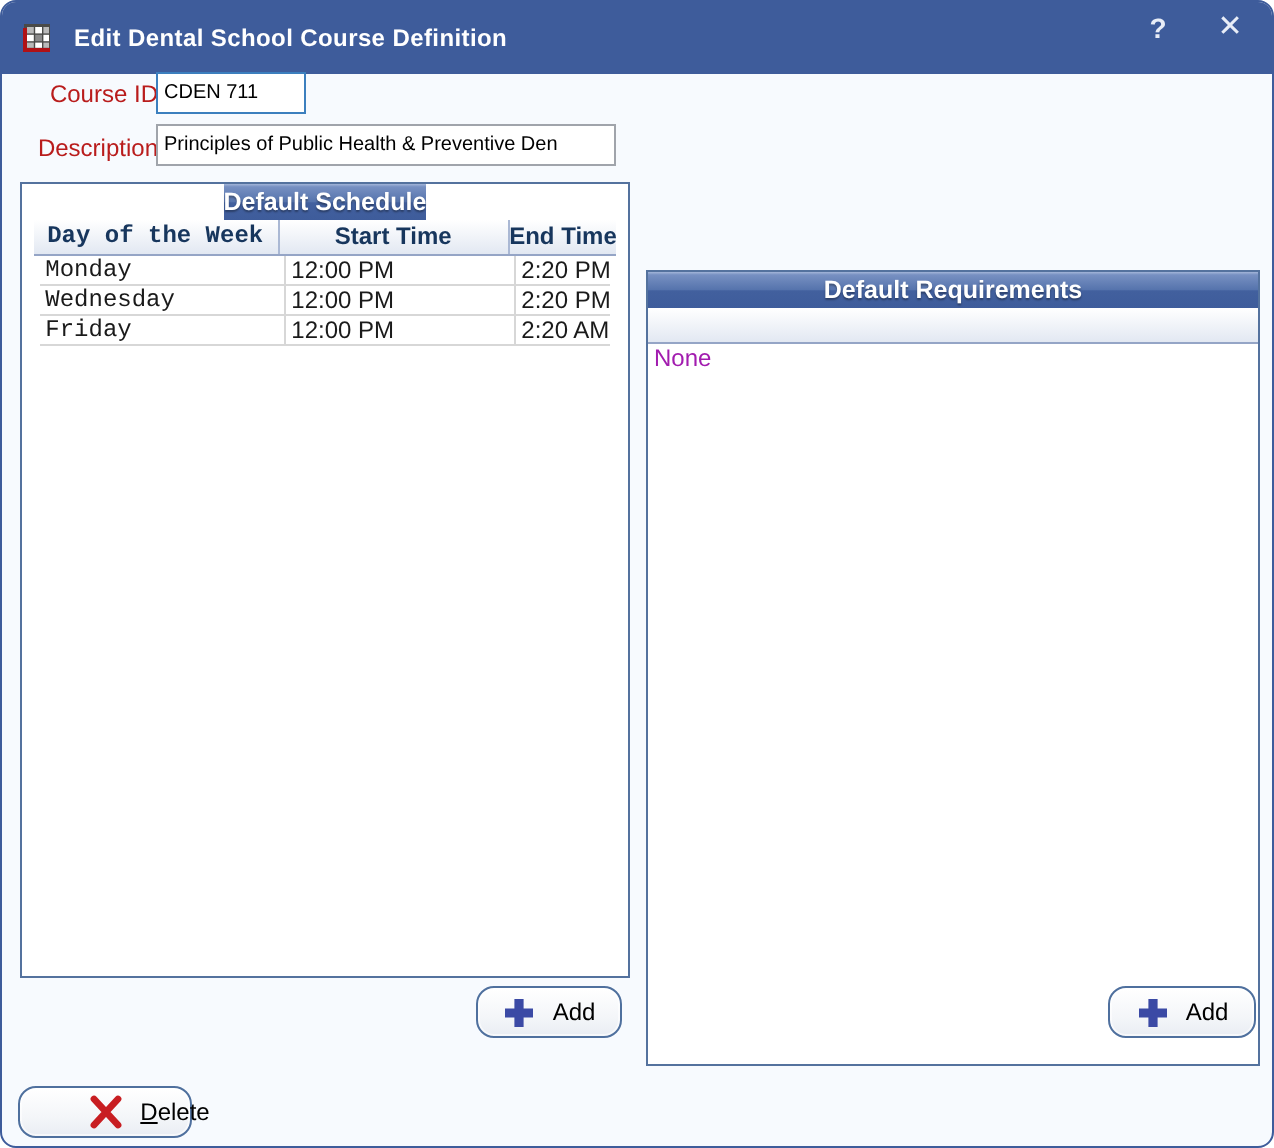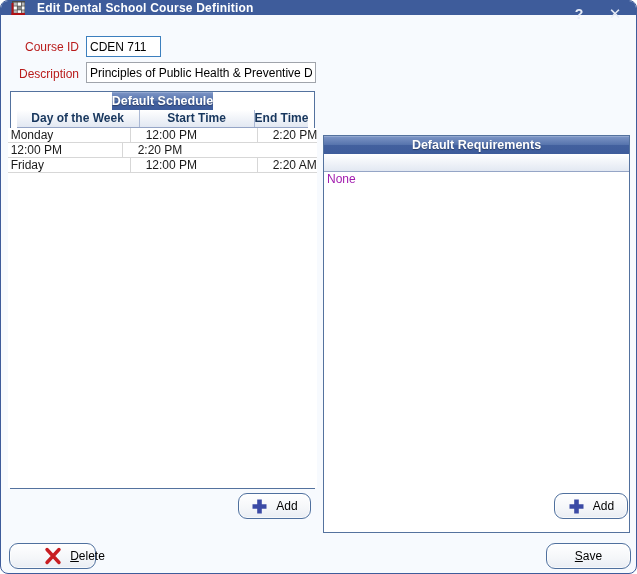--- a/index.html
+++ b/index.html
@@ -12,21 +12,21 @@
   .dialog {
     position: absolute; inset: 0;
     width: 637px; height: 574px;
     background: #F7FAFE;
     border: 1px solid #3E5C9B;
     border-radius: 8px;
     overflow: hidden;
   }
   
   .titlebar {
-    position: absolute; left: 0; top: 0; right: 0; height: 14px;
+    position: absolute; left: 0; top: 0; right: 0; height: 36px;
     background: #3E5C9B;
     display: flex; align-items: center;
   }
   .app-icon { margin-left: 10px; width: 16px; height: 16px; flex: 0 0 auto; }
   .titlebar .title {
     margin-left: 10px; color: #fff; font-weight: 700; font-size: 12px;
     letter-spacing: .2px;
   }
   .tb-btn {
     position: absolute; top: 0; height: 26px; width: 34px;
@@ -36,22 +36,22 @@
   .tb-help  { right: 40px; font-weight: 700; }
   .tb-close { right: 4px; font-size: 15px; }
   
   .fld-label {
     position: absolute; left: 0; width: 78px; text-align: right;
     color: #b91c1c; font-size: 12px;
   }
   .lbl-courseid   { top: 39px; }
   .lbl-description{ top: 66px; }
   .fld-input {
-    position: absolute; left: 85px; height: 21px;
-    font-family: "Liberation Sans", sans-serif; font-size: 12px;
+    position: absolute; left: 77px; height: 21px;
+    font-family: "Liberation Sans", sans-serif; font-size: 10px;
     padding: 0 3px; background: #fff; color: #000; outline: none;
   }
   .in-courseid    { top: 35px; width: 75px;  border: 1px solid #3C7FBE; }
   .in-description { top: 61px; width: 230px; border: 1px solid #A0A4AB; }
   
   .panel {
     position: absolute; top: 90px; height: 398px;
     border: 1px solid #54729E; background: #fff;
     display: flex; flex-direction: column;
   }
@@ -68,25 +68,25 @@
     height: 18px; flex: 0 0 18px; display: flex;
     background: linear-gradient(to bottom, #FFFFFF, #E2E8F2);
     border-bottom: 1px solid #95A5C6;
   }
   .col-header .col {
     color: #17365D; font-weight: 700; font-size: 12px;
     line-height: 17px; text-align: center;
     border-right: 1px solid #AAB8D4;
   }
   .col-header .col:last-child { border-right: none; }
-  .col-day   { width: 123px; }
+  .col-day   { width: 123px; font-family: Liberation Mono, monospace; }
   .col-start { width: 115px; }
   .col-end   { flex: 1; }
   .list-body { flex: 1; background: #fff; overflow: hidden; }
-  .trow { display: flex; height: 15px; border-bottom: 1px solid #D7D7D7; gap: 12px; }
+  .trow { display: flex; height: 15px; border-bottom: 1px solid #D7D7D7; }
   .trow .cell {
     font-size: 12px; line-height: 14px; color: #1a1a1a;
     padding-left: 3px; white-space: nowrap; overflow: hidden;
     border-right: 1px solid #D7D7D7;
   }
   .trow .cell:last-child { border-right: none; }
   .req-item {
     height: 15px; font-size: 12px; line-height: 14px; color: #a21caf;
     padding-left: 3px;
   }
@@ -146,20 +146,21 @@
       <div class="col col-start">Start Time</div>
       <div class="col col-end">End Time</div>
     </div>
     <div class="list-body">
       <div class="trow">
         <div class="cell col-day">Monday</div>
         <div class="cell col-start">12:00 PM</div>
         <div class="cell col-end">2:20 PM</div>
       </div>
       <div class="trow">
+        <div class="cell col-day">Wednesday</div>
         <div class="cell col-start">12:00 PM</div>
         <div class="cell col-end">2:20 PM</div>
       </div>
       <div class="trow">
         <div class="cell col-day">Friday</div>
         <div class="cell col-start">12:00 PM</div>
         <div class="cell col-end">2:20 AM</div>
       </div>
     </div>
   </div>
@@ -192,17 +193,14 @@
 
   <button class="btn btn-delete">
     <span>
       <svg class="icon-svg" width="18" height="18" viewBox="0 0 18 18">
         <path d="M3 2.5 L15 15.5 M15 2.5 L3 15.5" stroke="#C81E22" stroke-width="3.4" stroke-linecap="round"></path>
       </svg>
     </span>
     <span><span class="mnemonic">D</span><span>elete</span></span>
   </button>
 
-  <button class="btn btn-save">
-    <span><span class="mnemonic">S</span><span>ave</span></span>
-  </button>
 
 </div>
 
 </body></html>

